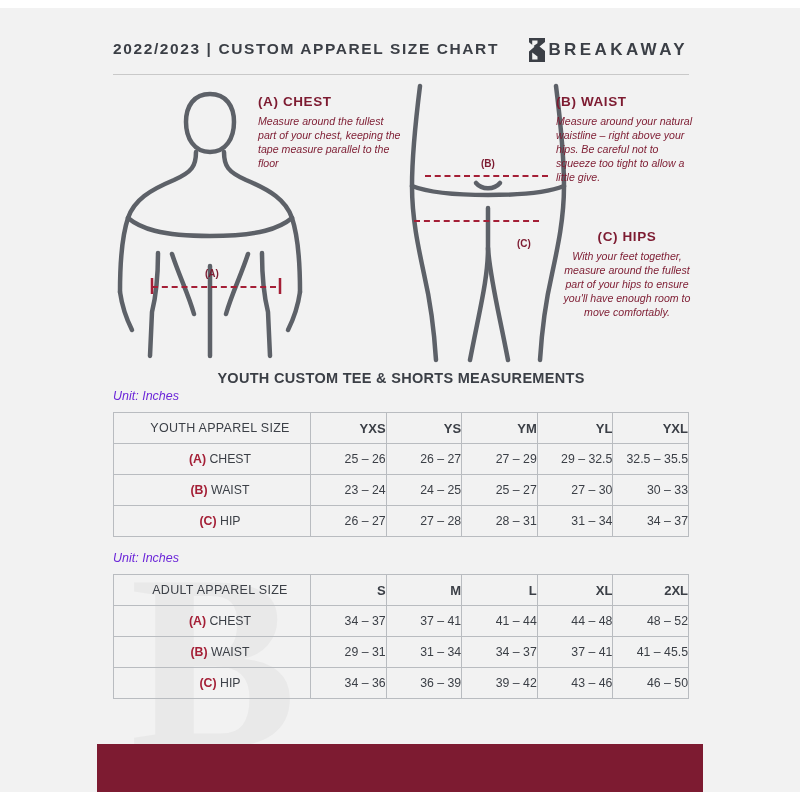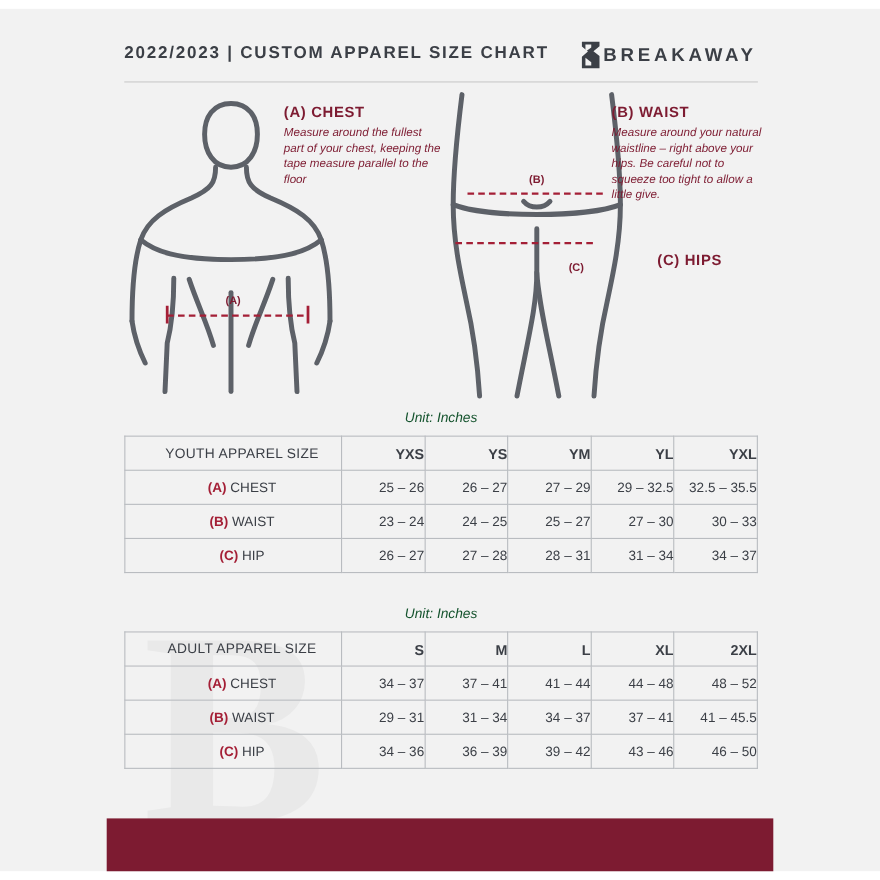--- a/index.html
+++ b/index.html
@@ -135,24 +135,23 @@
   
   .table-block { position: absolute; left: 113px; width: 576px; }
   .tbl-title {
     text-align: center;
     font-size: 14.5px;
     font-weight: bold;
     color: #3b3f46;
     letter-spacing: 0.3px;
   }
   .tbl-unit {
-    text-align: center;
     font-size: 12.5px;
     font-style: italic;
-    color: #14532d;
+    color: #6d28d9;
     margin-top: 3px;
     margin-bottom: 9px;
   }
   table {
     border-collapse: collapse;
     width: 576px;
     table-layout: fixed;
   }
   th, td {
     border: 1px solid #b9bcc0;
@@ -263,24 +262,26 @@
       <div class="callout c-chest">
         <div class="callout-title">(A) CHEST</div>
         <div class="callout-body">Measure around the fullest part of your chest, keeping the tape measure parallel to the floor</div>
       </div>
       <div class="callout c-waist">
         <div class="callout-title">(B) WAIST</div>
         <div class="callout-body">Measure around your natural waistline – right above your hips. Be careful not to squeeze too tight to allow a little give.</div>
       </div>
       <div class="callout c-hips">
         <div class="callout-title">(C) HIPS</div>
+        <div class="callout-body">With your feet together, measure around the fullest part of your hips to ensure you'll have enough room to move comfortably.</div>
       </div>
     </div>
 
     <div class="table-block" style="top:362px;">
+      <div class="tbl-title">YOUTH CUSTOM TEE &amp; SHORTS MEASUREMENTS</div>
       <div class="tbl-unit">Unit: Inches</div>
       <table>
         <thead>
           <tr>
             <th class="row-head">YOUTH APPAREL SIZE</th>
             <th>YXS</th>
             <th>YS</th>
             <th>YM</th>
             <th>YL</th>
             <th>YXL</th>

